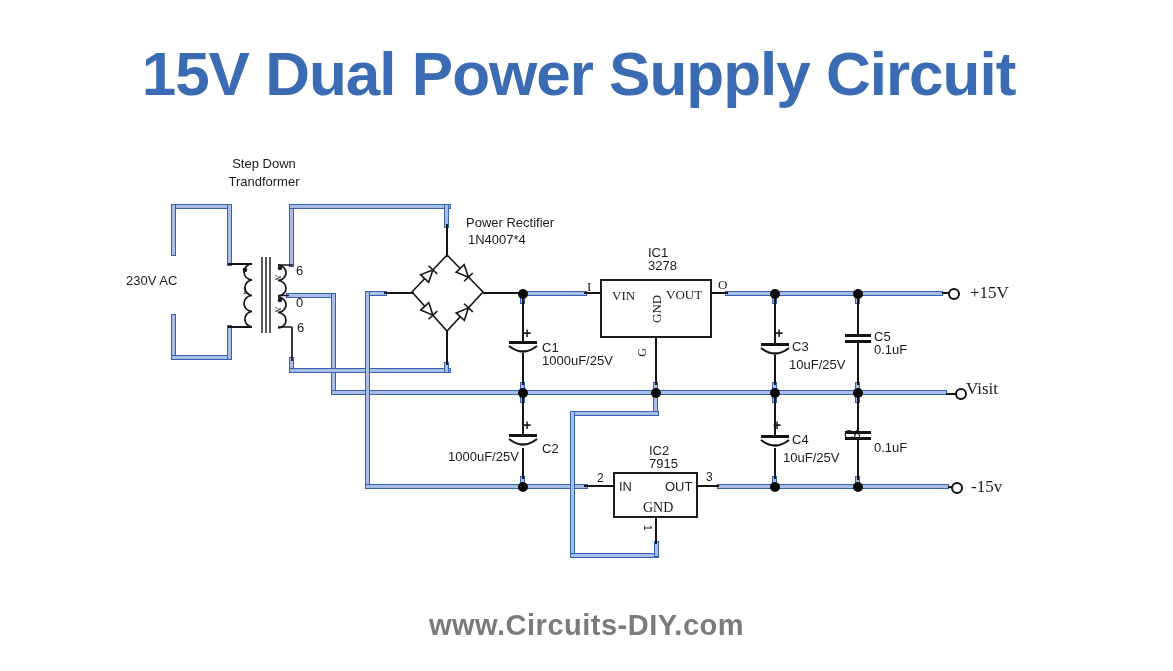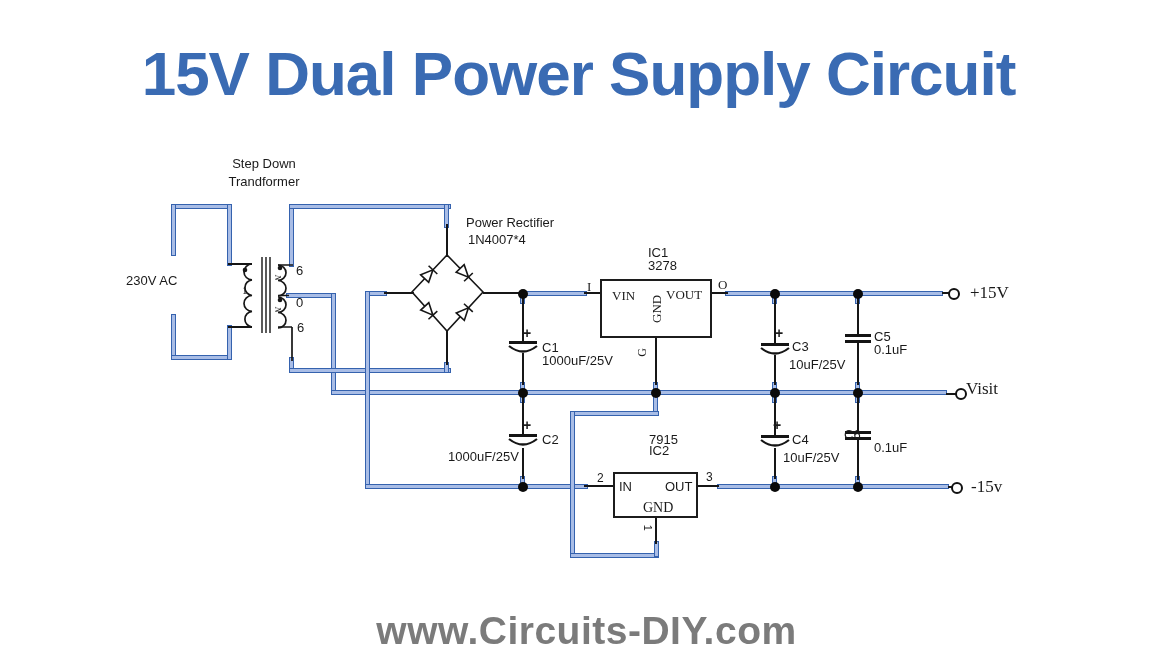--- a/index.html
+++ b/index.html
@@ -17,21 +17,21 @@
   .lb{position:absolute;font-size:13px;color:#1a1a1a;white-space:nowrap;line-height:1.05;}
   .serif{font-family:"Liberation Serif",serif;}
   .ctr{text-align:center;}
   .rotccw{transform:rotate(-90deg);transform-origin:center;}
   .rotcw{transform:rotate(90deg);transform-origin:center;}
   #title{position:absolute;left:-8px;top:38px;width:1173px;text-align:center;
          font-weight:bold;font-size:62px;letter-spacing:-1px;color:#3a6bb3;}
   #footer1{position:absolute;left:0;top:590px;width:1173px;text-align:center;
          font-weight:bold;font-size:20px;color:#3b72c4;}
   #footer2{position:absolute;left:0;top:609px;width:1173px;text-align:center;
-         font-weight:bold;font-size:39px;color:#7b7b7b;letter-spacing:0.5px;}
+         font-weight:bold;font-size:29px;color:#7b7b7b;letter-spacing:0.5px;}
   svg{position:absolute;overflow:visible;}
 </style>
 </head>
 <body>
 
 <div id="stage">
 
   <div id="title">15V Dual Power Supply Circuit</div>
 
   <div id="wires">
@@ -200,33 +200,33 @@
   <div class="lb" style="left:648px;top:246px">IC1</div>
   <div class="lb" style="left:648px;top:259px">3278</div>
   <div class="lb serif" style="left:587px;top:280px;font-size:13px">I</div>
   <div class="lb serif" style="left:718px;top:278px;font-size:13px">O</div>
   <div class="lb serif" style="left:612px;top:289px">VIN</div>
   <div class="lb serif ctr rotccw" style="left:642px;top:302px;width:30px;font-size:13px">GND</div>
   <div class="lb serif" style="left:666px;top:288px">VOUT</div>
   <div class="lb serif rotccw" style="left:638px;top:346px;font-size:12px">G</div>
 
   <div class="lb" style="left:649px;top:444px">IC2</div>
-  <div class="lb" style="left:649px;top:433px">7915</div>
+  <div class="lb" style="left:649px;top:457px">7915</div>
   <div class="lb" style="left:597px;top:472px;font-size:12px">2</div>
   <div class="lb" style="left:706px;top:471px;font-size:12px">3</div>
   <div class="lb" style="left:619px;top:480px">IN</div>
   <div class="lb" style="left:665px;top:480px">OUT</div>
   <div class="lb serif" style="left:643px;top:501px;font-size:14px">GND</div>
   <div class="lb rotcw" style="left:644px;top:522px;font-size:11px">1</div>
 
   <div class="lb" style="left:523px;top:326px;font-weight:bold;font-size:14px">+</div>
   <div class="lb" style="left:542px;top:341px">C1</div>
   <div class="lb" style="left:542px;top:354px">1000uF/25V</div>
   <div class="lb" style="left:523px;top:418px;font-weight:bold;font-size:14px">+</div>
-  <div class="lb" style="left:542px;top:433px">C2</div>
+  <div class="lb" style="left:542px;top:442px">C2</div>
   <div class="lb" style="left:448px;top:450px">1000uF/25V</div>
   <div class="lb" style="left:775px;top:326px;font-weight:bold;font-size:14px">+</div>
   <div class="lb" style="left:792px;top:340px">C3</div>
   <div class="lb" style="left:789px;top:358px">10uF/25V</div>
   <div class="lb" style="left:773px;top:418px;font-weight:bold;font-size:14px">+</div>
   <div class="lb" style="left:792px;top:433px">C4</div>
   <div class="lb" style="left:783px;top:451px">10uF/25V</div>
   <div class="lb" style="left:874px;top:330px">C5</div>
   <div class="lb" style="left:874px;top:343px">0.1uF</div>
   <div class="lb" style="left:844px;top:428px">C6</div>

